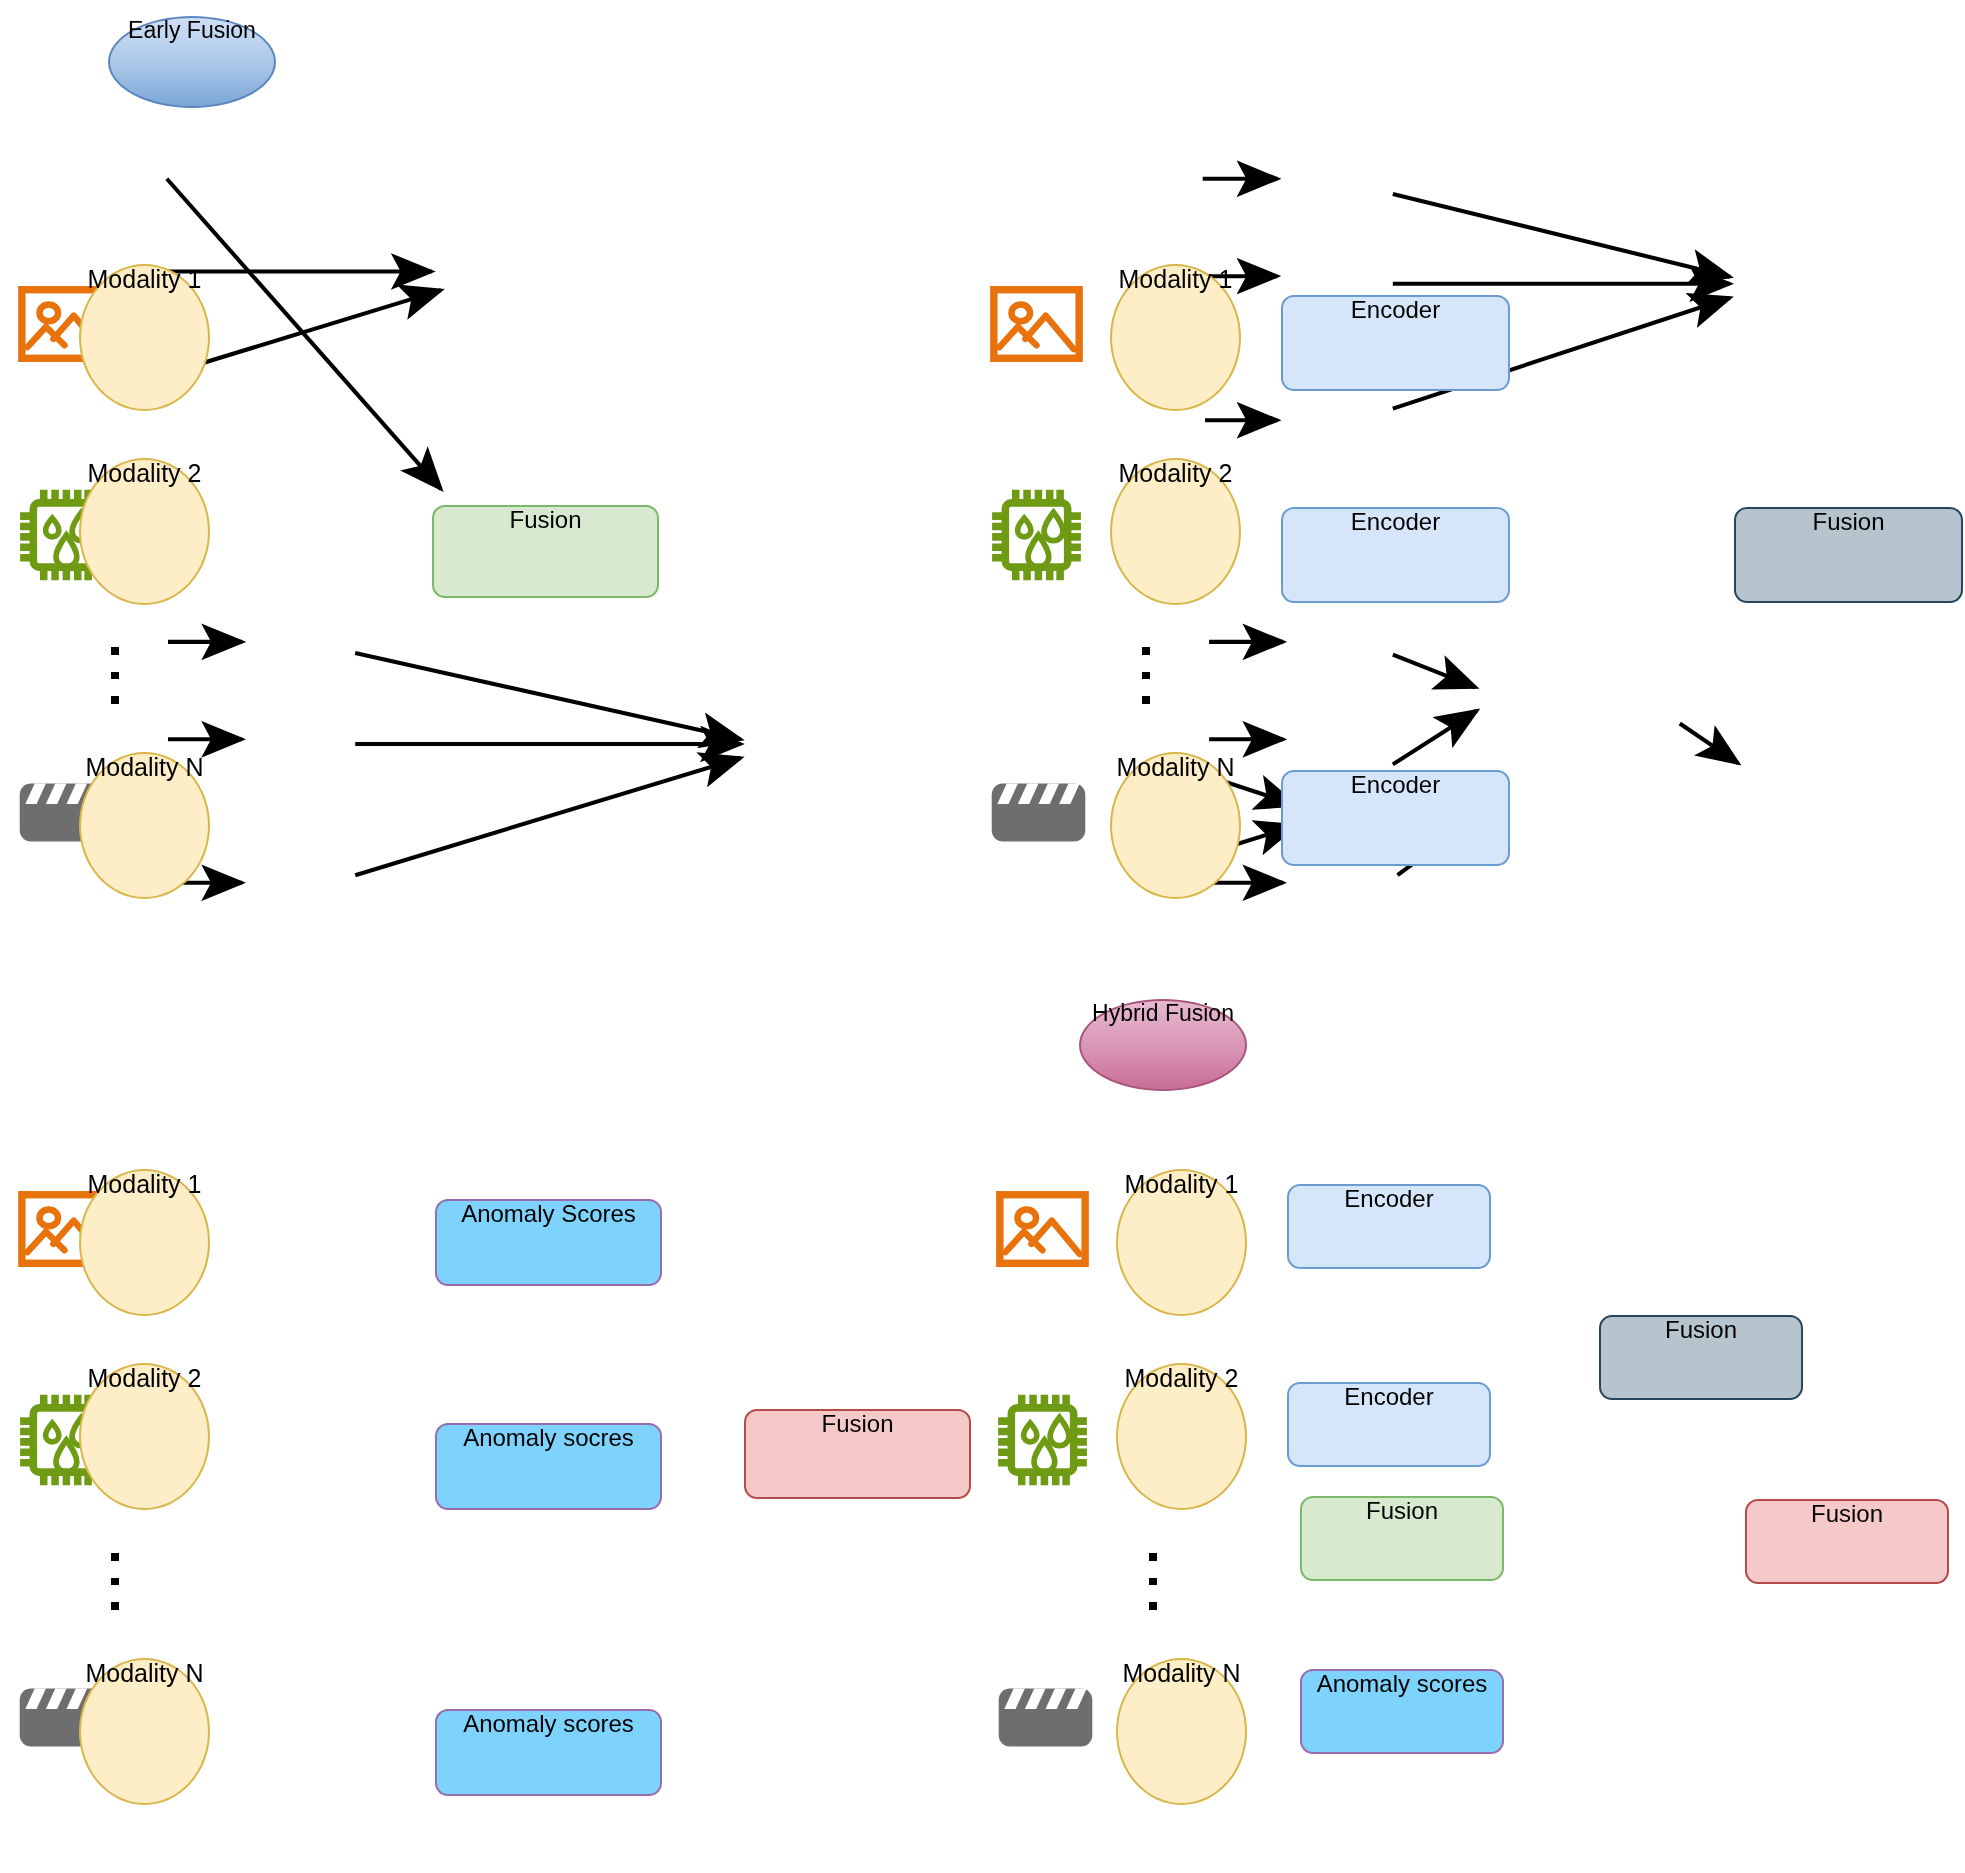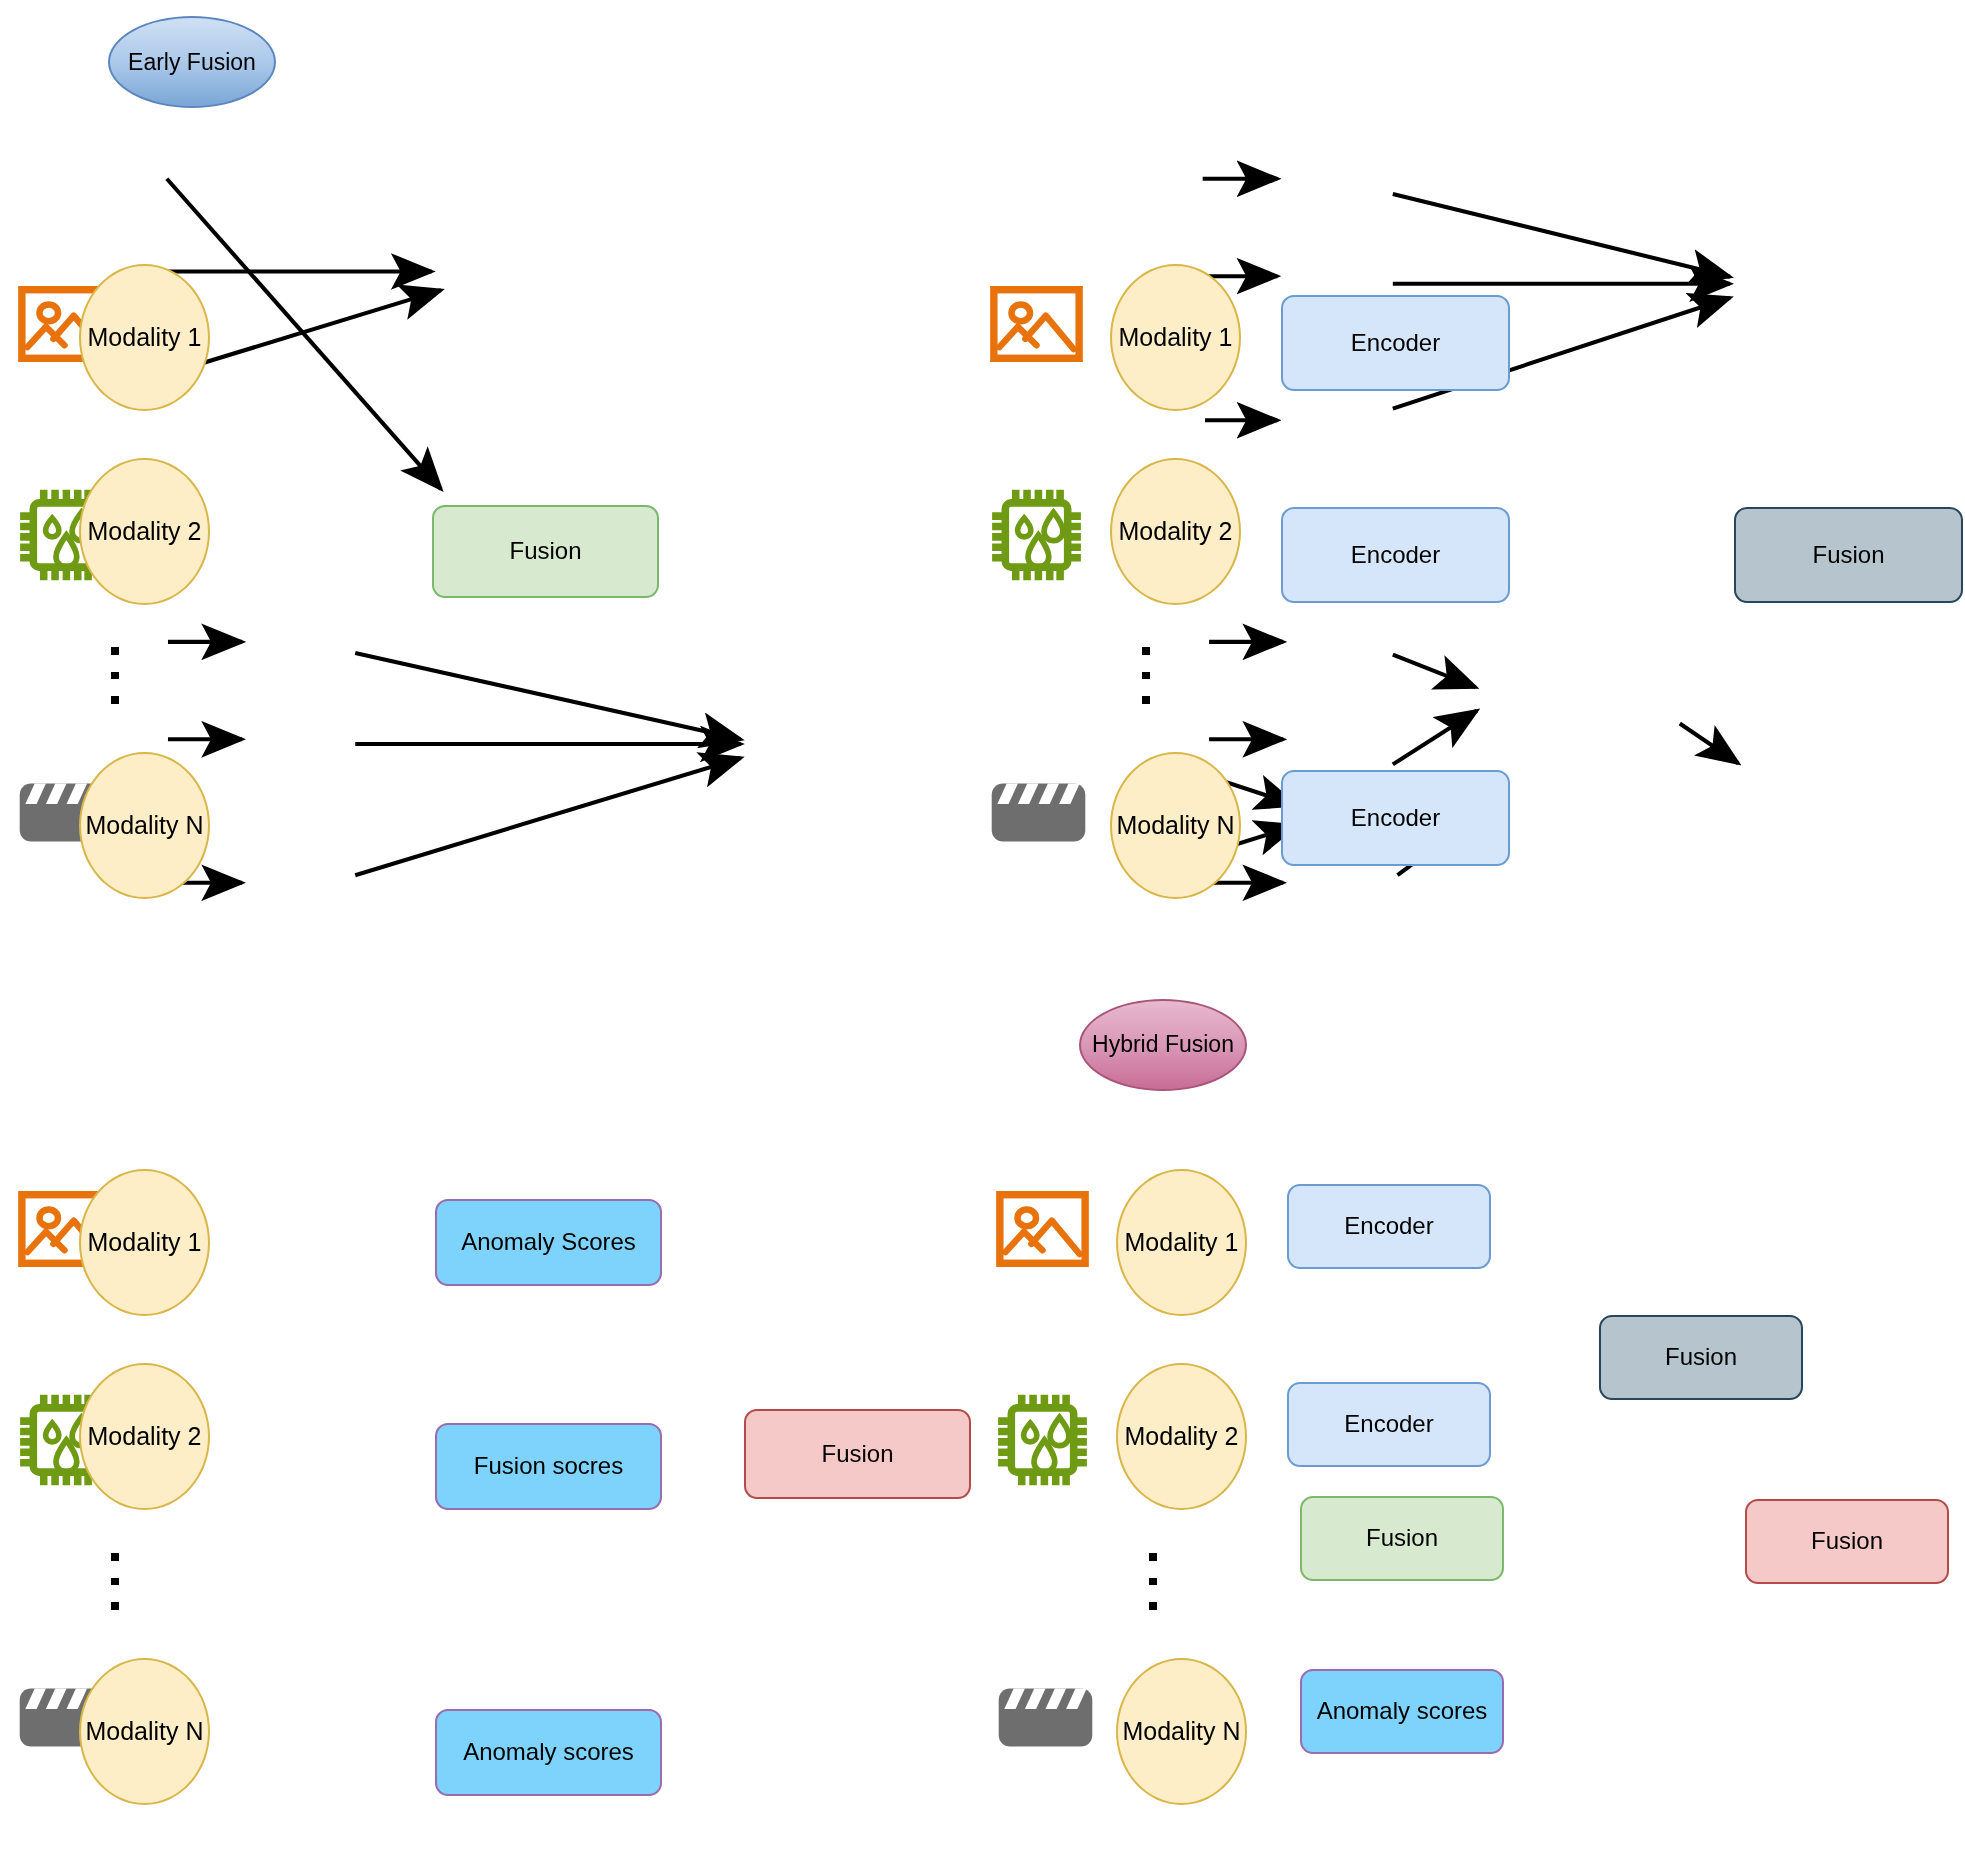--- a/index.html
+++ b/index.html
@@ -21,21 +21,20 @@
     position: absolute;
     left: 0; top: 0;
     width: 1965px;
     height: 1874px;
     pointer-events: none;
   }
   .node {
     position: absolute;
     box-sizing: border-box;
     display: flex;
-    align-items: center;
     justify-content: center;
     text-align: center;
     color: #000000;
     line-height: 1.1;
   }
   .ellipse {
     border-radius: 50%;
   }
   .title-ellipse {
     font-size: 23px;
@@ -324,21 +323,21 @@
   <div class="dots" style="left:111px; top:1553px; width:8.2px; height:57px;">
       <i></i>
       <i></i>
       <i></i>
     </div>
 
   <div class="node boxnode b-scores" style="left:435px; top:1199px; width:227px; height:87px;">
     <span>Anomaly Scores</span>
   </div>
   <div class="node boxnode b-scores" style="left:435px; top:1423px; width:227px; height:87px;">
-    <span>Fusion socres</span>
+    <span>Anomaly socres</span>
   </div>
   <div class="node boxnode b-scores" style="left:435px; top:1709px; width:227px; height:87px;">
     <span>Anomaly scores</span>
   </div>
   <div class="node boxnode b-fusion-red" style="left:744px; top:1409px; width:227px; height:90px;">
     <span>Fusion</span>
   </div>
 
   <div class="node ellipse title-ellipse t-hybrid" style="left:1079px; top:999px; width:168px; height:92px;">
     <span>Hybrid Fusion</span>

